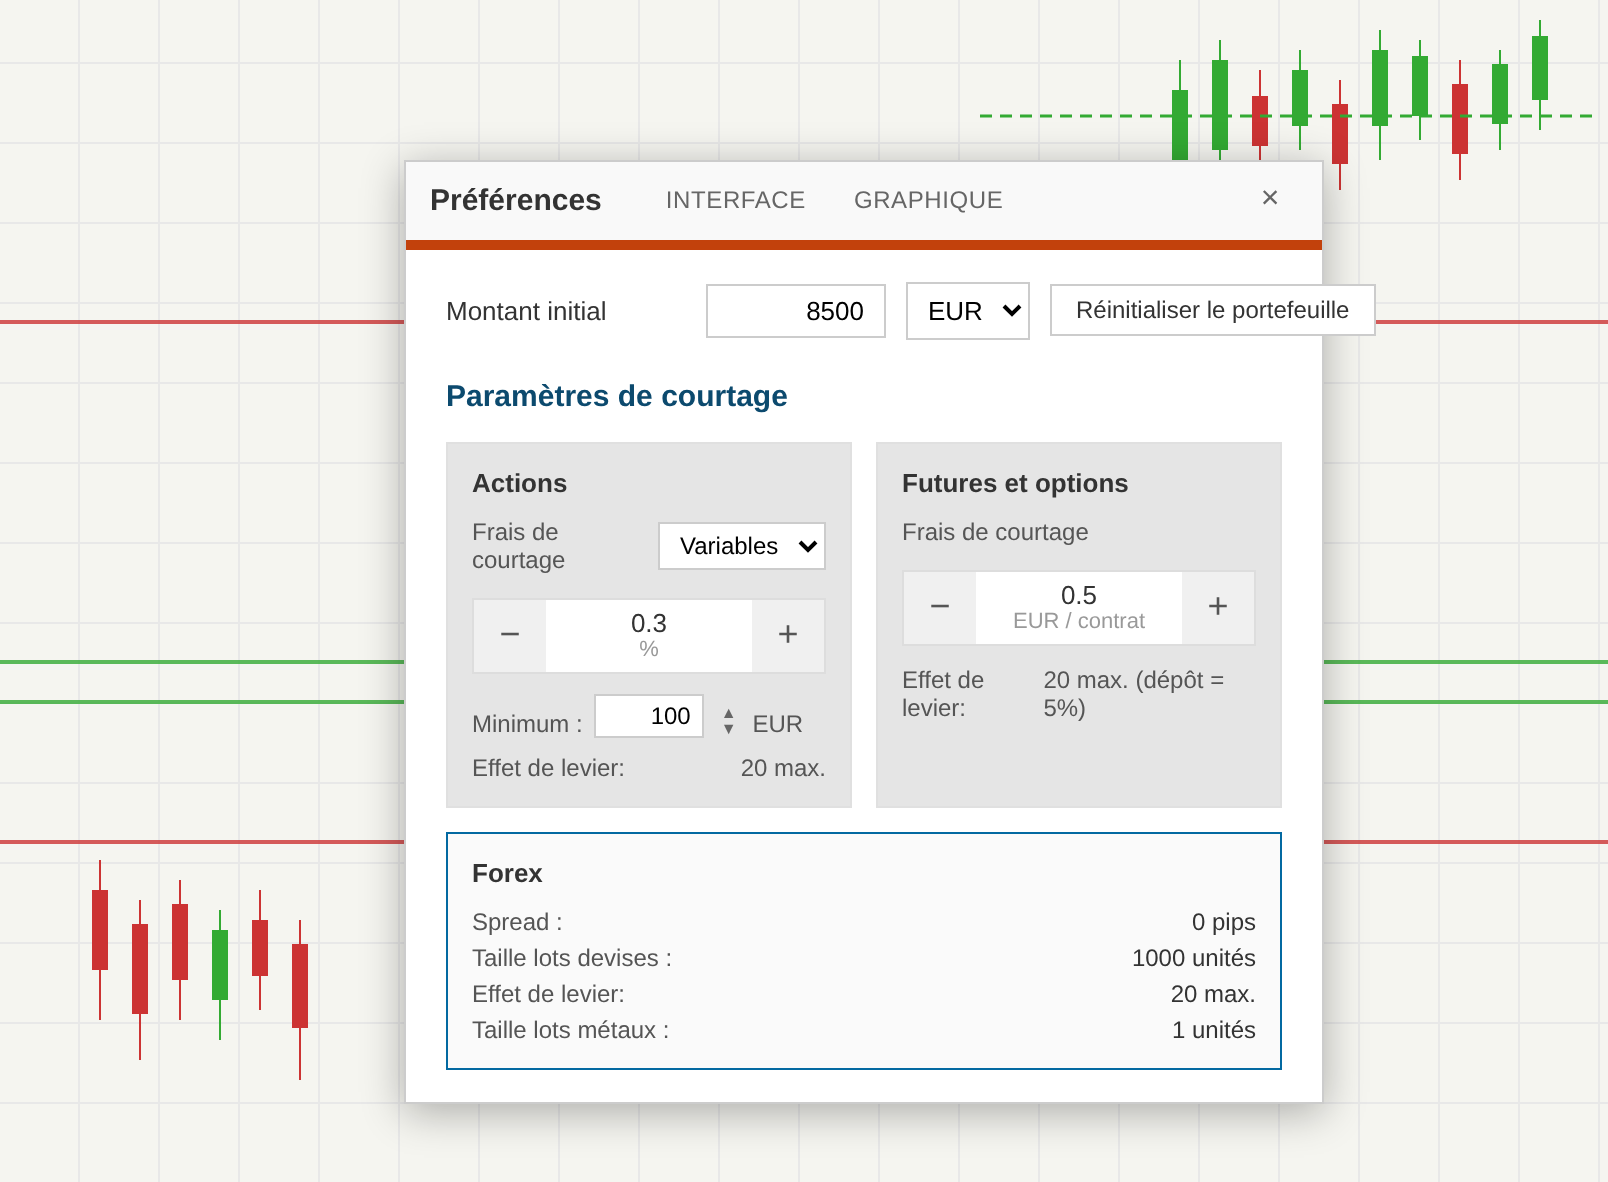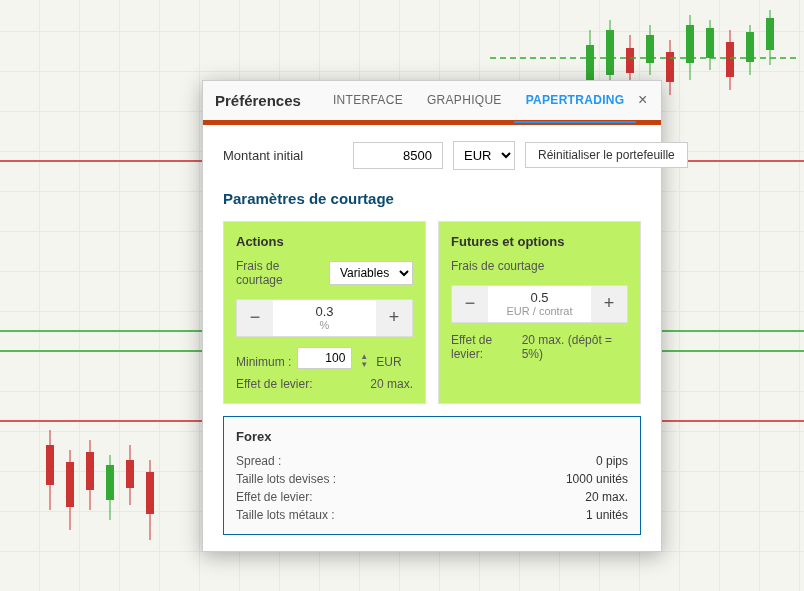--- a/index.html
+++ b/index.html
@@ -187,21 +187,21 @@
     .params-grid {
       display: grid;
       grid-template-columns: 1fr 1fr;
       gap: 12px;
       margin-bottom: 12px;
     }
 
     .param-box {
       border: 1px solid #e0e0e0;
       padding: 12px;
-      background: #bef264;
+      background: #e5e5e5;
     }
 
     .param-box-title {
       font-size: 13px;
       font-weight: bold;
       color: #333;
       margin-bottom: 10px;
     }
 
     .frais-row {
@@ -396,23 +396,20 @@
   <div class="modal">
 
     <div class="modal-tabs">
       <span class="tab-title">Préférences</span>
 
       <div class="tab-item">
         <span>INTERFACE</span>
       </div>
       <div class="tab-item">
         <span>GRAPHIQUE</span>
-      </div>
-      <div class="tab-item active">
-        <span>PAPERTRADING</span>
       </div>
 
       <div class="tab-spacer"></div>
 
       <div class="close-btn">×</div>
     </div>
 
     <div class="modal-content">
 
       <div class="montant-row">

